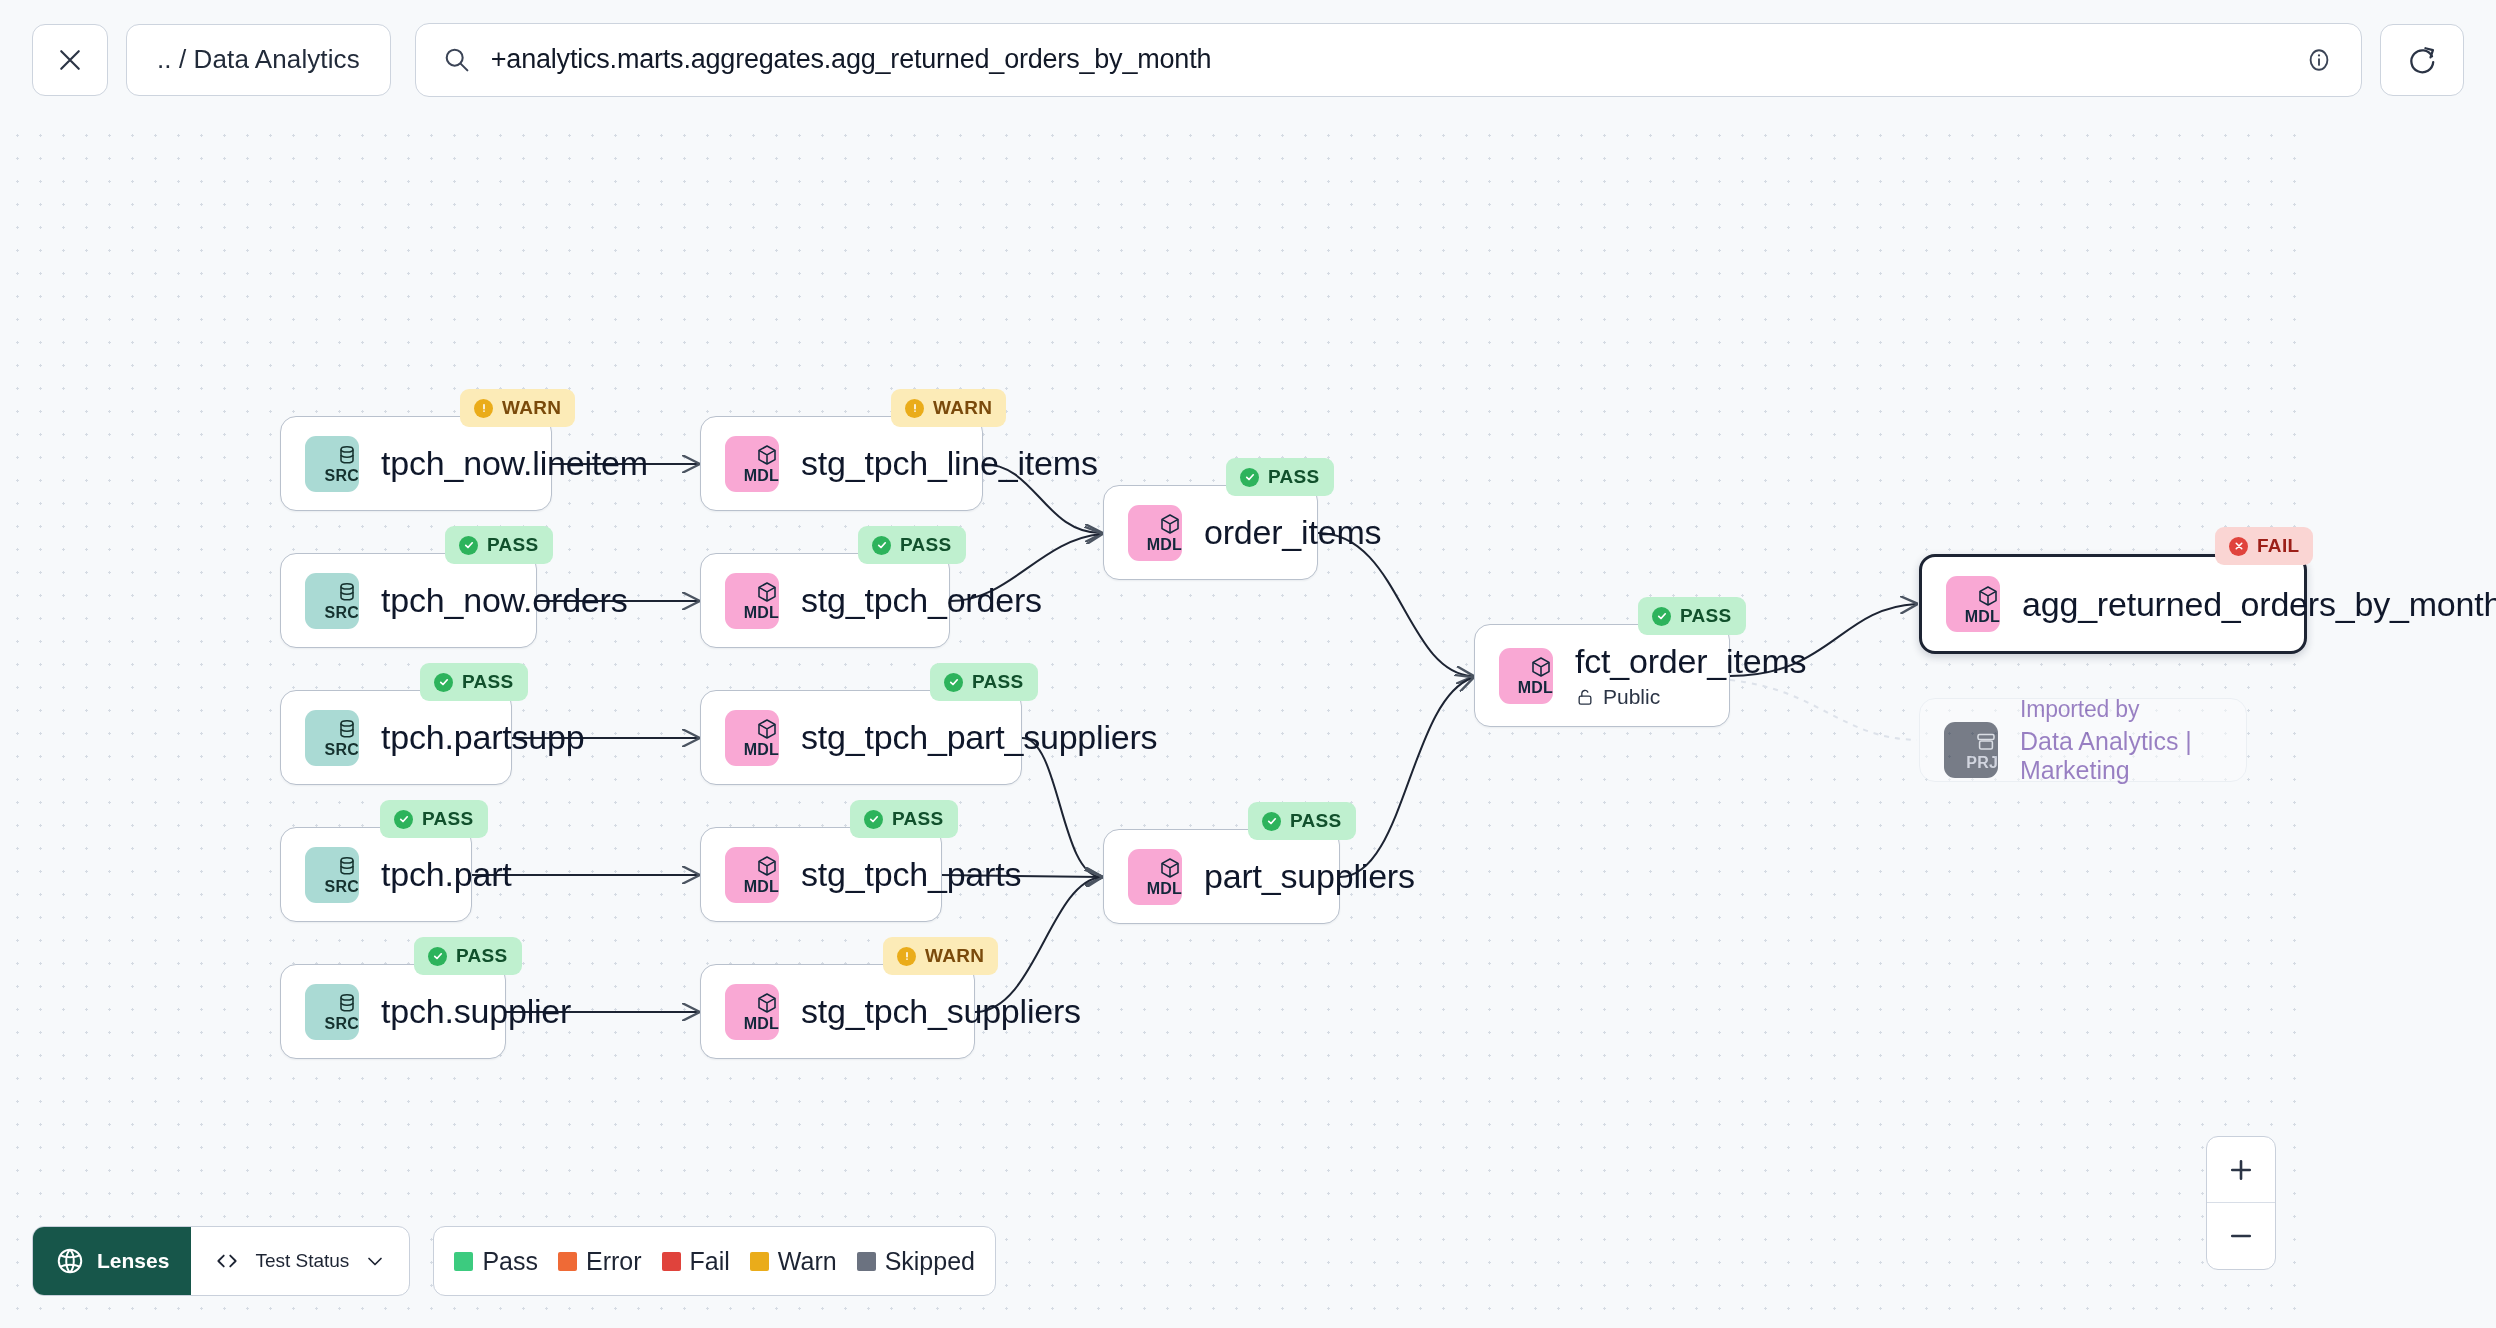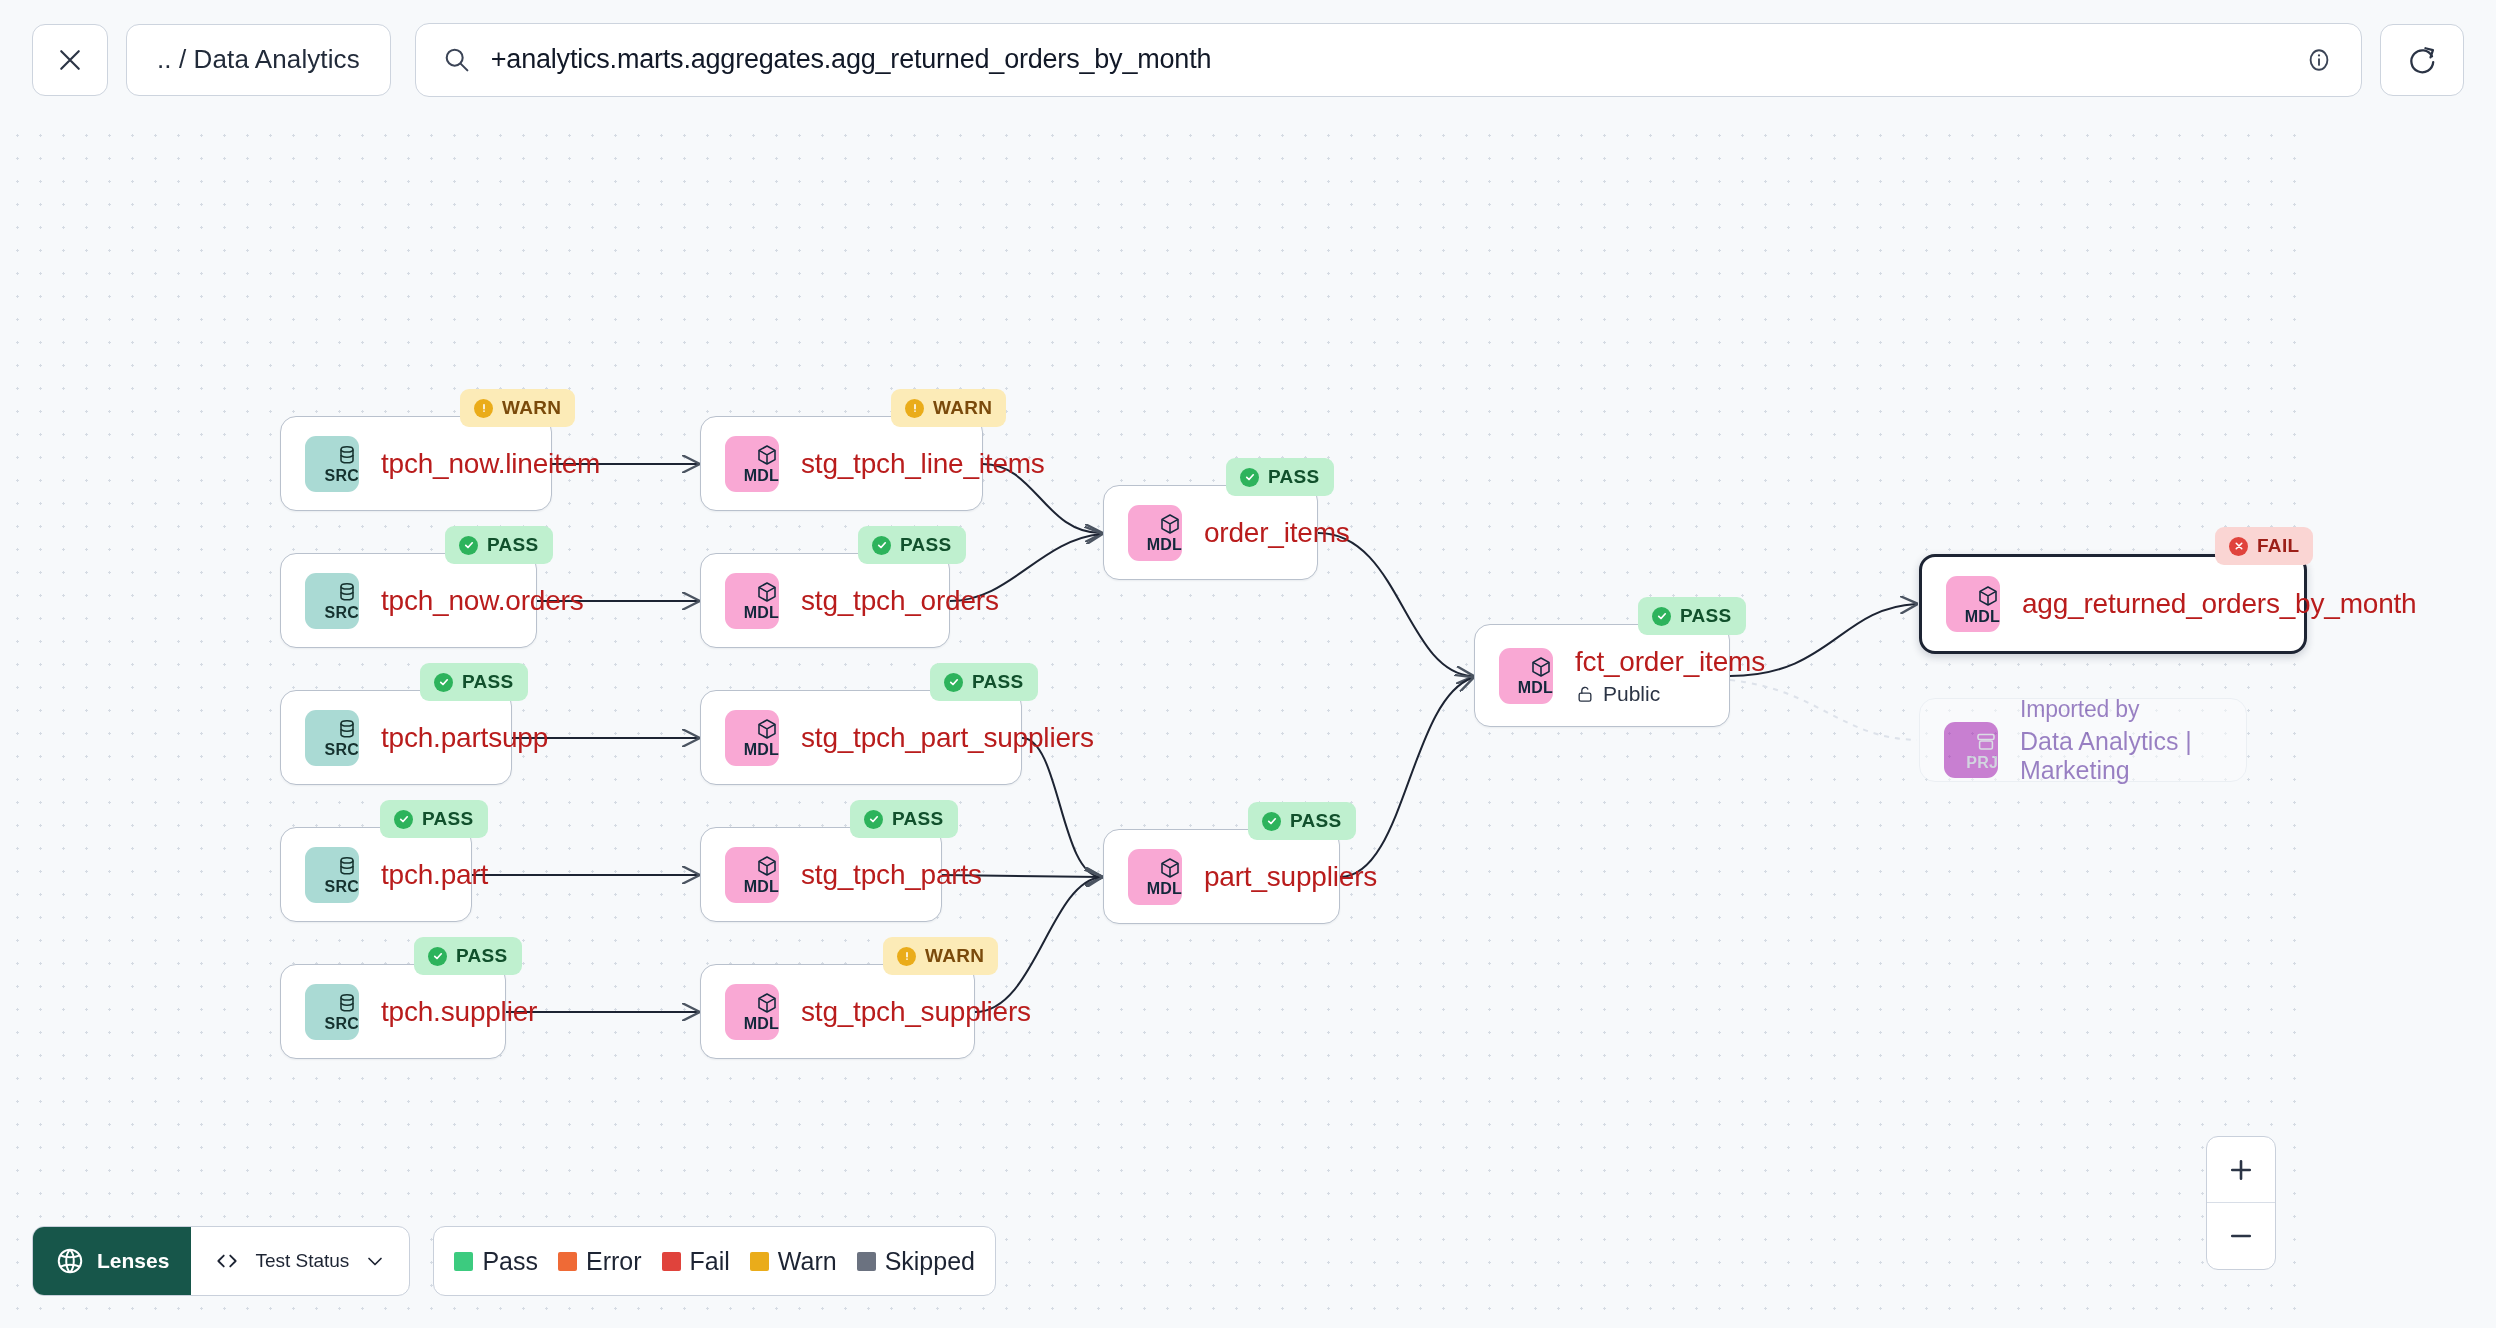--- a/index.html
+++ b/index.html
@@ -56,23 +56,23 @@
     box-shadow: none; opacity: .55;
   }
   .badge-ic {
     width: 54px; height: 56px; border-radius: 11px;
     display: flex; flex-direction: column; align-items: flex-end; justify-content: center;
     gap: 1px; flex: none;
   }
   .badge-ic .t { font-size: 16px; font-weight: 700; letter-spacing: .2px; line-height: 1; }
   .ic-src { background: #aadad4; color: #15312e; }
   .ic-mdl { background: #f9a8d4; color: #12283b; }
-  .ic-prj { background: #a21caf; color: #b4b9c9; margin-top: 20px; }
+  .ic-prj { background: #0f172a; color: #b4b9c9; margin-top: 20px; }
   .node-txt { display: flex; flex-direction: column; gap: 4px; min-width: 0; }
-  .node-title { font-size: 28px; color: #b91c1c; letter-spacing: -.2px; white-space: nowrap; }
+  .node-title { font-size: 34px; color: #0f172a; letter-spacing: -.2px; white-space: nowrap; }
   .node-sub { font-size: 21px; color: #2b3445; display: flex; align-items: center; gap: 8px; }
   .ghost .node-title, .ghost .node-sub { color: #4c1d95; }
   .ghost .node-title { font-size: 23px; }
   .ghost .node-sub { font-size: 25px; }
 
   .status {
     position: absolute; height: 38px; border-radius: 9px;
     display: flex; align-items: center; gap: 9px; padding: 0 14px;
     font-size: 19px; font-weight: 600; letter-spacing: .3px; z-index: 5;
   }

